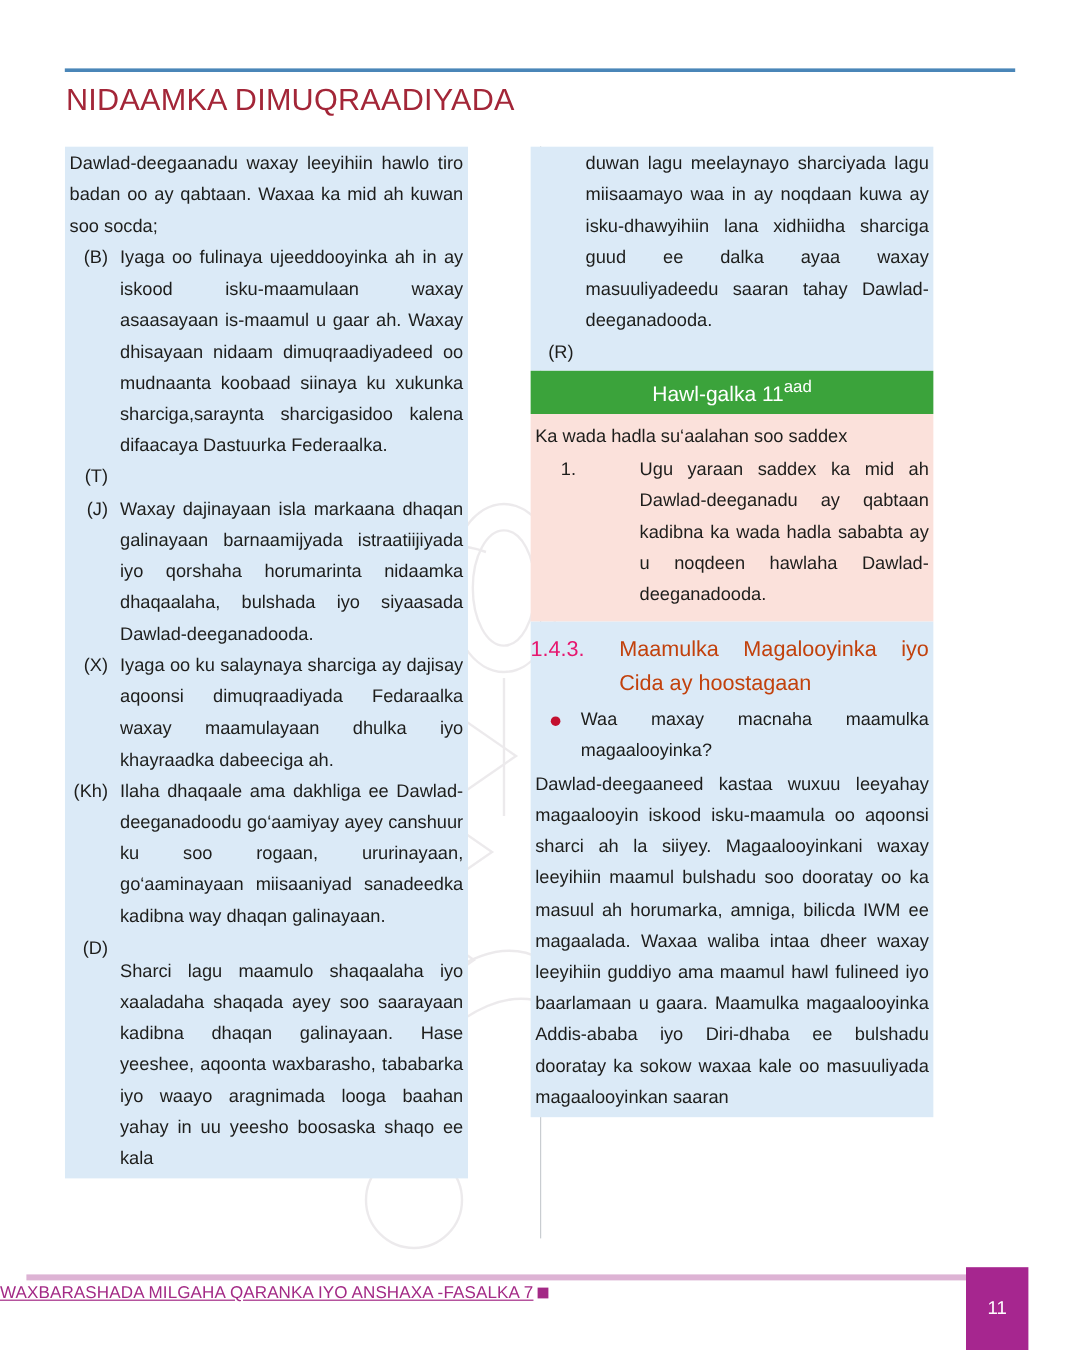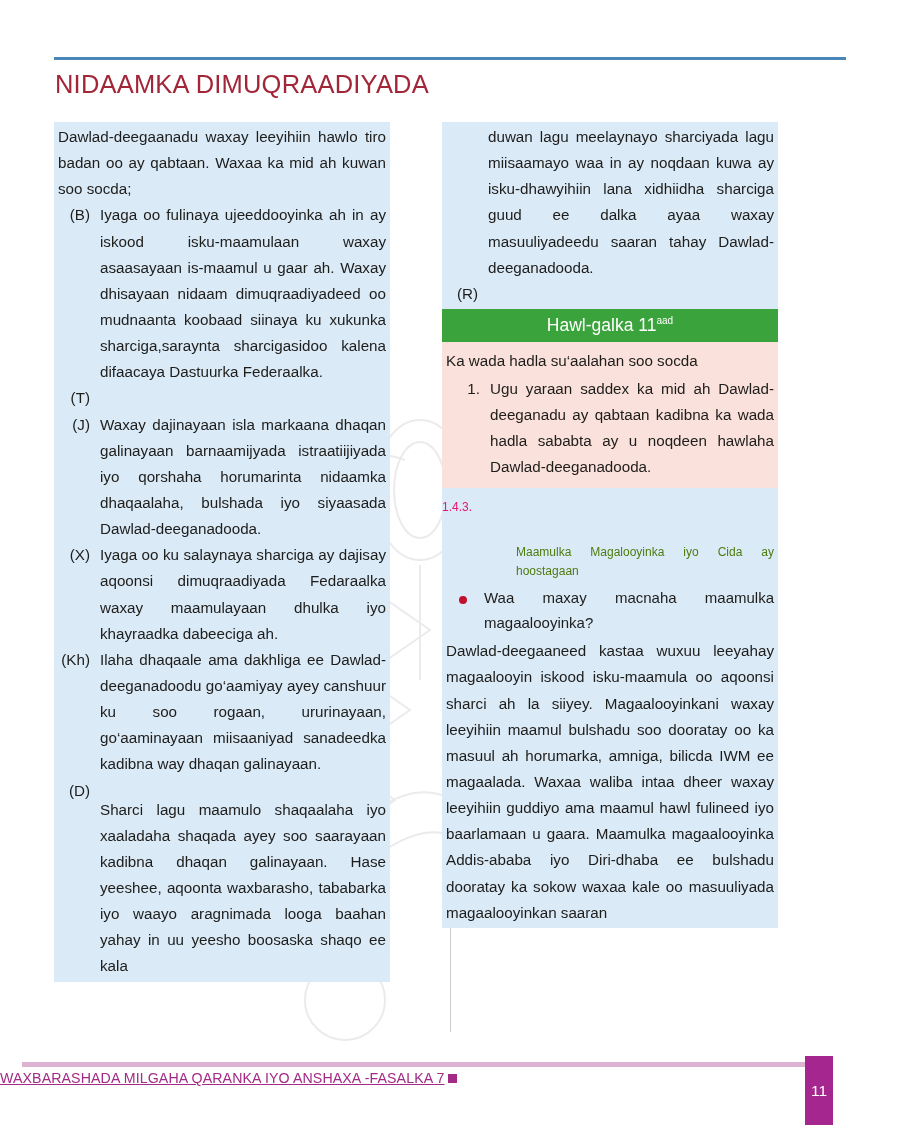--- a/index.html
+++ b/index.html
@@ -123,21 +123,21 @@
   .activity-banner {
     background: #3aa council;
     background: #3ba33b;
     color: #ffffff;
     font-size: 17.5px;
     text-align: center;
     padding: 6px 0 7px 0;
     line-height: 1.1;
   }
   .activity-banner sup {
-    font-size: 10px;
+    font-size: 14px;
     vertical-align: super;
   }
 
   .pink-intro {
     font-size: 15.2px;
     line-height: 1.7;
     color: #1d1d1b;
     padding: 6px 4px 2px 4px;
   }
   .nitem {
@@ -145,39 +145,38 @@
     font-size: 15.2px;
     line-height: 1.72;
     color: #1d1d1b;
     padding: 0 4px 8px 0;
   }
   .nitem .nlbl {
     flex: 0 0 48px;
     text-align: right;
     padding-right: 10px;
   }
-  .nitem .ntxt { flex: 1 1 auto; text-align: justify; }
+  .nitem .ntxt { flex: 1 1 auto; text-align: justify; margin-left: 43px; }
 
   
   .sec-heading {
     display: flex;
-    font-size: 12px;
+    font-size: 18px;
     line-height: 1.55;
     color: #e6176f;
     padding: 8px 4px 2px 0;
   }
   .sec-heading .secnum {
     flex: 0 0 74px;
     color: #e6176f;
   }
   .sec-heading .sectxt {
     flex: 1 1 auto;
     text-align: justify;
-    color: #4d7c0f;
-    margin-top: 45px;
+    color: #c2410c;
   }
 
   
   .bullet-item {
     display: flex;
     font-size: 15px;
     line-height: 1.72;
     color: #1d1d1b;
     padding: 2px 4px 2px 0;
   }
@@ -222,21 +221,21 @@
     width: 9px;
     height: 9px;
     background: #a32a86;
     margin-left: 3px;
     vertical-align: 0px;
   }
   .page-number-box {
     position: absolute;
     left: 805px;
     top: 1056px;
-    width: 28px;
+    width: 52px;
     height: 69px;
     background: #a6268f;
     color: #ffffff;
     font-size: 15.5px;
     display: flex;
     align-items: center;
     justify-content: center;
     z-index: 3;
   }
 </style>
@@ -318,21 +317,21 @@
         <div class="litem">
           <span class="lbl">(R)</span>
         </div>
       </div>
 
       <div class="activity-banner">
         <span>Hawl-galka 11</span><sup>aad</sup>
       </div>
 
       <div class="pink-block">
-        <div class="pink-intro">Ka wada hadla su‘aalahan soo socda</div>
+        <div class="pink-intro">Ka wada hadla su‘aalahan soo saddex</div>
         <div class="nitem">
           <span class="nlbl">1.</span>
           <span class="ntxt">Ugu yaraan saddex ka mid ah Dawlad-deeganadu ay qabtaan kadibna ka wada hadla sababta ay u noqdeen hawlaha Dawlad-deeganadooda.</span>
         </div>
       </div>
 
       <div class="blue-block">
         <div class="sec-heading">
           <span class="secnum">1.4.3.</span>
           <span class="sectxt">Maamulka Magalooyinka iyo Cida ay hoostagaan</span>

